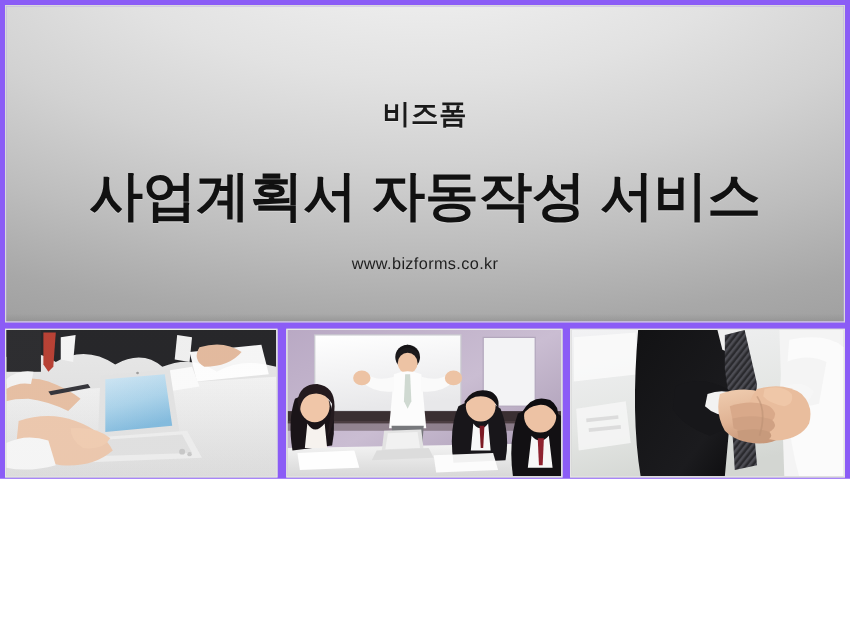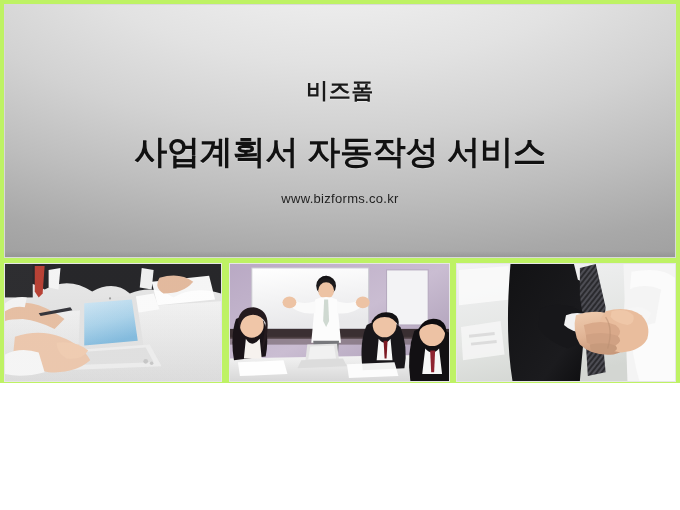--- a/index.html
+++ b/index.html
@@ -13,21 +13,21 @@
     overflow: hidden;
     font-family: "Liberation Sans", "DejaVu Sans", sans-serif;
     position: relative;
   }
 
   #slide {
     position: absolute;
     left: 0; top: 0;
     width: 680px;
     height: 510px;
-    background: #bef264;
+    background: #8b5cf6;
   }
 
   
   #hero {
     position: absolute;
     left: 4px;
     top: 4px;
     width: 672px;
     height: 254px;
     box-sizing: border-box;
@@ -64,21 +64,21 @@
     font-size: 22px;
     font-weight: bold;
     color: #1a1a1a;
     letter-spacing: 0.5px;
     line-height: 1.1;
     margin: 0;
     text-shadow: 0 1px 0 rgba(255,255,255,0.35);
   }
 
   #main-title {
-    font-size: 33px;
+    font-size: 43px;
     font-weight: bold;
     color: #111111;
     letter-spacing: -0.2px;
     line-height: 1.15;
     margin: 30px 0 0 0;
     text-shadow: 0 1px 0 rgba(255,255,255,0.28);
   }
 
   #site-url {
     font-size: 13px;

